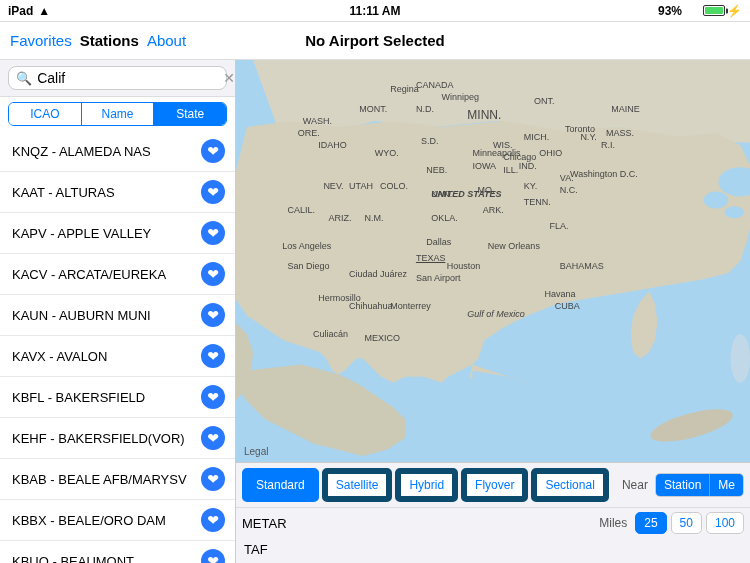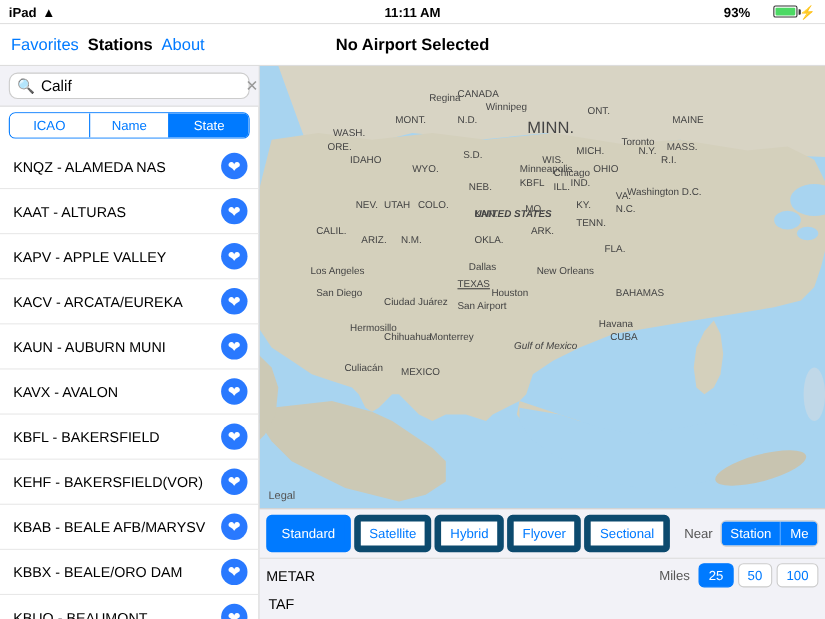--- a/index.html
+++ b/index.html
@@ -403,35 +403,35 @@
 
         <ellipse cx="420" cy="300" rx="35" ry="10" fill="#c8c4b0" transform="rotate(-15, 420, 300)"></ellipse>
 
         <ellipse cx="460" cy="245" rx="8" ry="20" fill="#c0d8e8"></ellipse>
       </svg>
 
       <div style="position:absolute;top:0;left:0;width:100%;height:100%;pointer-events:none;" id="map-labels">
       <div style="position: absolute; left: 13%; top: 14%; font-size: 9px; color: rgb(68, 68, 68); white-space: nowrap; font-style: normal; font-weight: 400;">WASH.</div>
           <div style="position: absolute; left: 24%; top: 11%; font-size: 9px; color: rgb(68, 68, 68); white-space: nowrap; font-style: normal; font-weight: 400;">MONT.</div>
           <div style="position: absolute; left: 35%; top: 11%; font-size: 9px; color: rgb(68, 68, 68); white-space: nowrap; font-style: normal; font-weight: 400;">N.D.</div>
-          <div style="position: absolute; left: 45%; top: 12%; font-size: 15px; color: rgb(68, 68, 68); white-space: nowrap; font-style: normal; font-weight: 400; margin-left: 12px;">MINN.</div>
+          <div style="position: absolute; left: 45%; top: 12%; font-size: 12px; color: rgb(68, 68, 68); white-space: nowrap; font-style: normal; font-weight: 400;">MINN.</div>
           <div style="position: absolute; left: 58%; top: 9%; font-size: 9px; color: rgb(68, 68, 68); white-space: nowrap; font-style: normal; font-weight: 400;">ONT.</div>
           <div style="position: absolute; left: 16%; top: 20%; font-size: 9px; color: rgb(68, 68, 68); white-space: nowrap; font-style: normal; font-weight: 400;">IDAHO</div>
           <div style="position: absolute; left: 27%; top: 22%; font-size: 9px; color: rgb(68, 68, 68); white-space: nowrap; font-style: normal; font-weight: 400;">WYO.</div>
           <div style="position: absolute; left: 36%; top: 19%; font-size: 9px; color: rgb(68, 68, 68); white-space: nowrap; font-style: normal; font-weight: 400;">S.D.</div>
           <div style="position: absolute; left: 46%; top: 18%; font-size: 9px; color: rgb(68, 68, 68); white-space: nowrap; font-style: normal; font-weight: 400; margin-top: 16px;">Minneapolis</div>
           <div style="position: absolute; left: 50%; top: 20%; font-size: 9px; color: rgb(68, 68, 68); white-space: nowrap; font-style: normal; font-weight: 400;">WIS.</div>
           <div style="position: absolute; left: 56%; top: 18%; font-size: 9px; color: rgb(68, 68, 68); white-space: nowrap; font-style: normal; font-weight: 400;">MICH.</div>
           <div style="position: absolute; left: 64%; top: 16%; font-size: 9px; color: rgb(68, 68, 68); white-space: nowrap; font-style: normal; font-weight: 400;">Toronto</div>
           <div style="position: absolute; left: 73%; top: 11%; font-size: 9px; color: rgb(68, 68, 68); white-space: nowrap; font-style: normal; font-weight: 400;">MAINE</div>
           <div style="position: absolute; left: 17%; top: 30%; font-size: 9px; color: rgb(68, 68, 68); white-space: nowrap; font-style: normal; font-weight: 400;">NEV.</div>
           <div style="position: absolute; left: 22%; top: 30%; font-size: 9px; color: rgb(68, 68, 68); white-space: nowrap; font-style: normal; font-weight: 400;">UTAH</div>
           <div style="position: absolute; left: 28%; top: 30%; font-size: 9px; color: rgb(68, 68, 68); white-space: nowrap; font-style: normal; font-weight: 400;">COLO.</div>
           <div style="position: absolute; left: 37%; top: 26%; font-size: 9px; color: rgb(68, 68, 68); white-space: nowrap; font-style: normal; font-weight: 400;">NEB.</div>
-          <div style="position: absolute; left: 46%; top: 25%; font-size: 9px; color: rgb(68, 68, 68); white-space: nowrap; font-style: normal; font-weight: 400;">KBFL</div>
+          <div style="position: absolute; left: 46%; top: 25%; font-size: 9px; color: rgb(68, 68, 68); white-space: nowrap; font-style: normal; font-weight: 400;">IOWA</div>
           <div style="position: absolute; left: 52%; top: 23%; font-size: 9px; color: rgb(68, 68, 68); white-space: nowrap; font-style: normal; font-weight: 400;">Chicago</div>
           <div style="position: absolute; left: 52%; top: 26%; font-size: 9px; color: rgb(68, 68, 68); white-space: nowrap; font-style: normal; font-weight: 400;">ILL.</div>
           <div style="position: absolute; left: 55%; top: 25%; font-size: 9px; color: rgb(68, 68, 68); white-space: nowrap; font-style: normal; font-weight: 400;">IND.</div>
           <div style="position: absolute; left: 59%; top: 22%; font-size: 9px; color: rgb(68, 68, 68); white-space: nowrap; font-style: normal; font-weight: 400;">OHIO</div>
           <div style="position: absolute; left: 67%; top: 18%; font-size: 9px; color: rgb(68, 68, 68); white-space: nowrap; font-style: normal; font-weight: 400;">N.Y.</div>
           <div style="position: absolute; left: 72%; top: 17%; font-size: 9px; color: rgb(68, 68, 68); white-space: nowrap; font-style: normal; font-weight: 400;">MASS.</div>
           <div style="position: absolute; left: 38%; top: 32%; font-size: 9px; color: rgb(68, 68, 68); white-space: nowrap; font-style: italic; font-weight: 600;">UNITED STATES</div>
           <div style="position: absolute; left: 38%; top: 32%; font-size: 9px; color: rgb(68, 68, 68); white-space: nowrap; font-style: normal; font-weight: 400;">KAN.</div>
           <div style="position: absolute; left: 47%; top: 31%; font-size: 9px; color: rgb(68, 68, 68); white-space: nowrap; font-style: normal; font-weight: 400;">MO.</div>
           <div style="position: absolute; left: 56%; top: 30%; font-size: 9px; color: rgb(68, 68, 68); white-space: nowrap; font-style: normal; font-weight: 400;">KY.</div>

